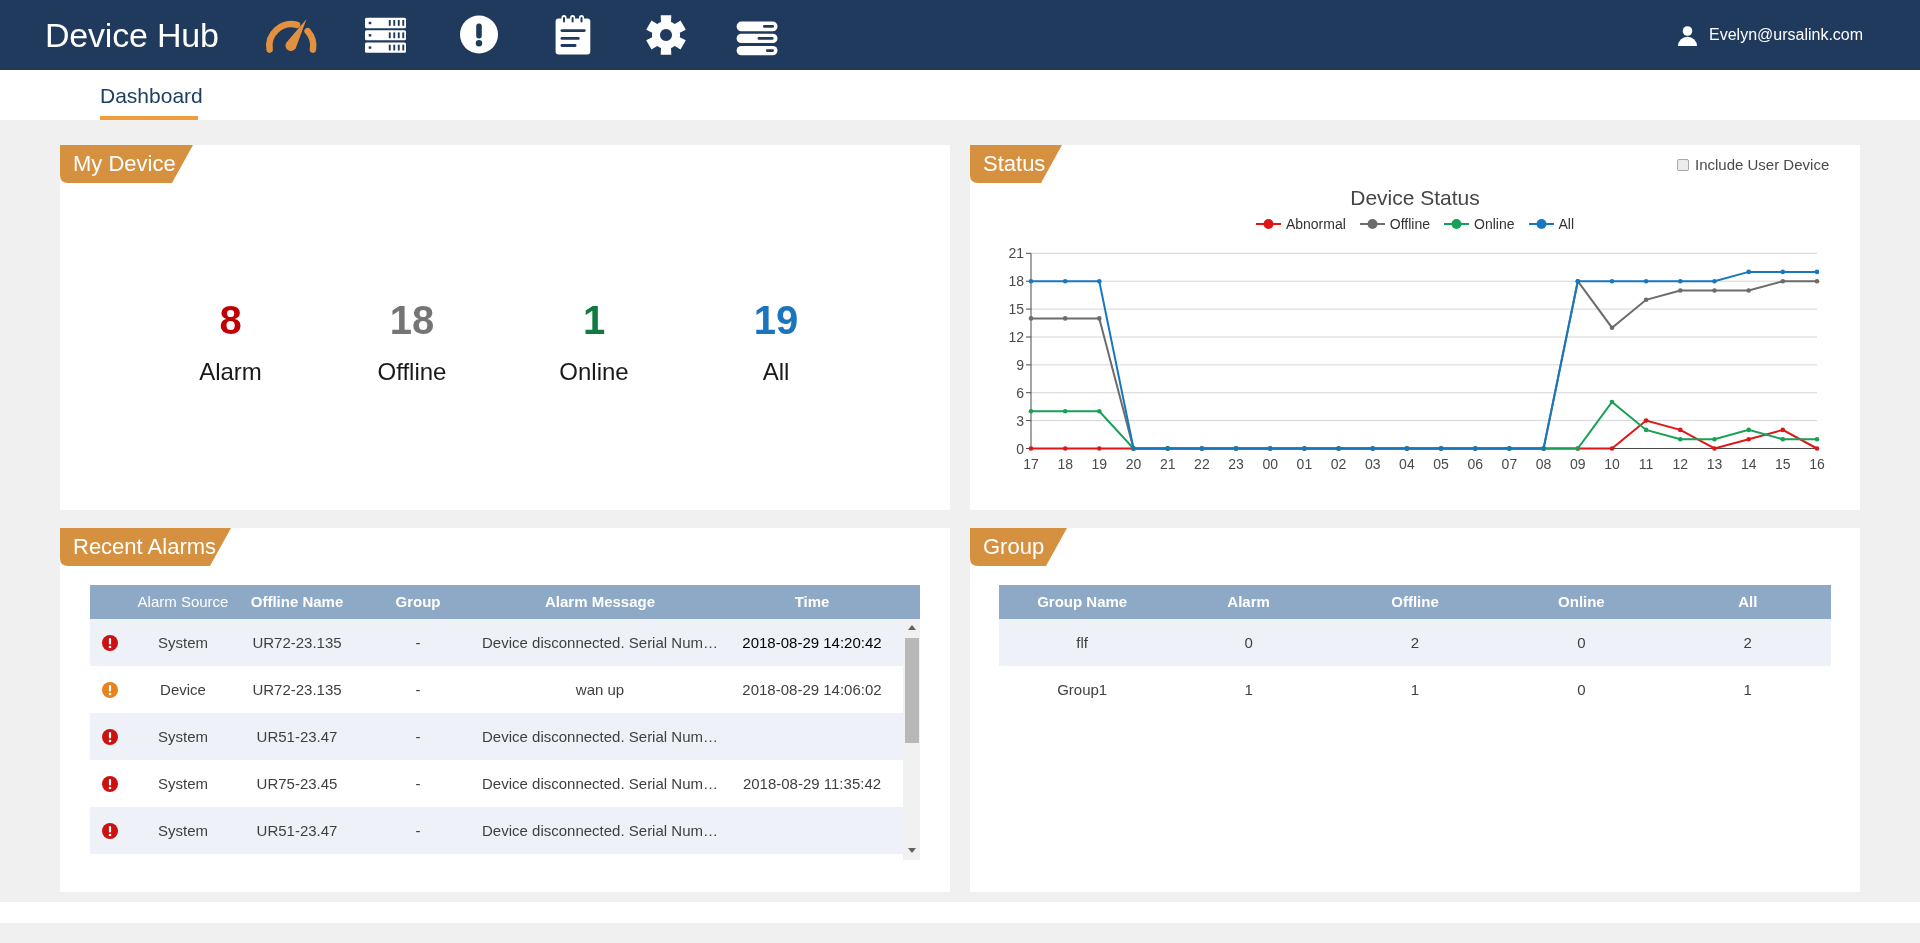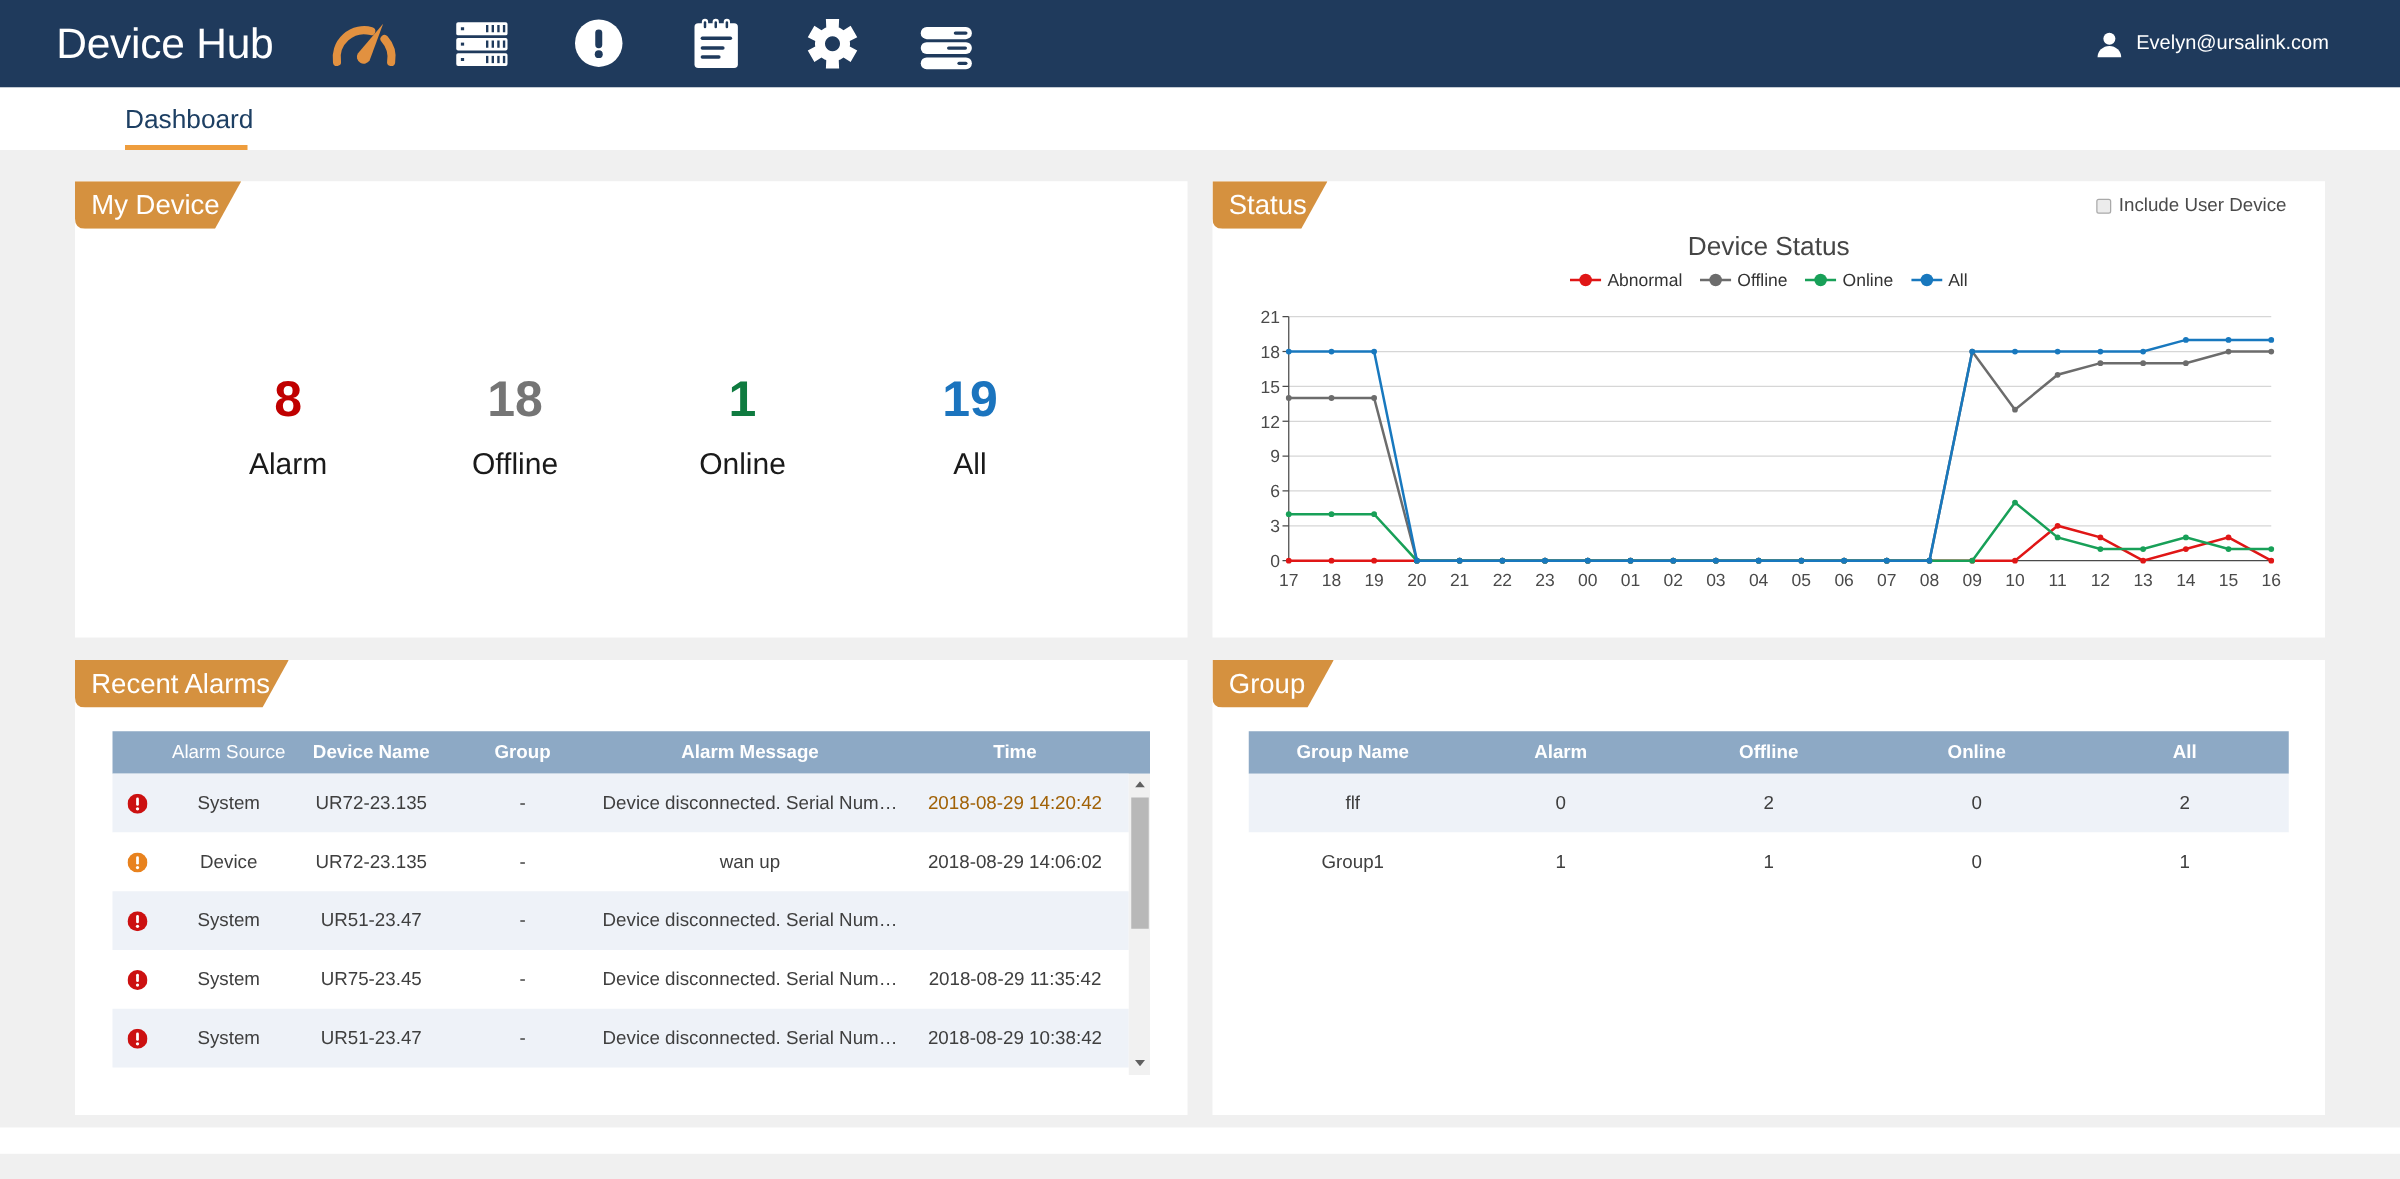--- a/index.html
+++ b/index.html
@@ -270,37 +270,37 @@
 </div>
 <div style="position:absolute;left:970px;top:145px"><svg width="92" height="38">
       <path d="M0,0 H92 L71,38 H8 Q0,38 0,30 Z" fill="#d5913f"></path>
     </svg><div style="position:absolute;left:13px;top:0;height:38px;line-height:38px;color:#fff;font-size:22px;white-space:nowrap">Status</div></div>
 
 <div class="panel" style="left:60px;top:528px;width:890px;height:364px">
     <div style="position:absolute;left:30px;top:57px;width:830px;height:275px">
 <div style="position:absolute;left:0;top:0;width:830px;height:34px;background:#8da9c5">
         <div style="position:absolute;left:0px;top:0;width:40px;height:34px;line-height:34px;text-align:center;font-weight:bold;color:#fff;font-size:15px"></div>
         <div style="position:absolute;left:40px;top:0;width:106px;height:34px;line-height:34px;text-align:center;font-weight:normal;color:#fff;font-size:15px">Alarm Source</div>
-        <div style="position:absolute;left:146px;top:0;width:122px;height:34px;line-height:34px;text-align:center;font-weight:bold;color:#fff;font-size:15px">Device Name</div>
+        <div style="position:absolute;left:146px;top:0;width:122px;height:34px;line-height:34px;text-align:center;font-weight:bold;color:#fff;font-size:15px">Offline Name</div>
         <div style="position:absolute;left:268px;top:0;width:120px;height:34px;line-height:34px;text-align:center;font-weight:bold;color:#fff;font-size:15px">Group</div>
         <div style="position:absolute;left:388px;top:0;width:244px;height:34px;line-height:34px;text-align:center;font-weight:bold;color:#fff;font-size:15px">Alarm Message</div>
         <div style="position:absolute;left:632px;top:0;width:180px;height:34px;line-height:34px;text-align:center;font-weight:bold;color:#fff;font-size:15px">Time</div>
       </div>
 <div style="position:absolute;left:0;top:34px;width:813px;height:241px;background:#fff;overflow:hidden"></div>
 <div style="position:absolute;left:0;top:34px;width:813px;height:47px;background:#eef2f8">
         <svg style="position:absolute;left:12px;top:15.5px" width="16" height="16">
           <circle cx="8" cy="8" r="8" fill="#cc1111"></circle>
           <rect x="6.9" y="3" width="2.2" height="6.6" rx="1.1" fill="#fff"></rect>
           <circle cx="8" cy="12" r="1.3" fill="#fff"></circle>
         </svg>
         <div style="position:absolute;left:40px;top:0;width:106px;height:47px;line-height:47px;text-align:center;font-size:15px;color:#3f3f3f;white-space:nowrap">System</div>
         <div style="position:absolute;left:146px;top:0;width:122px;height:47px;line-height:47px;text-align:center;font-size:15px;color:#3f3f3f;white-space:nowrap">UR72-23.135</div>
         <div style="position:absolute;left:268px;top:0;width:120px;height:47px;line-height:47px;text-align:center;font-size:15px;color:#3f3f3f;white-space:nowrap">-</div>
         <div style="position:absolute;left:388px;top:0;width:244px;height:47px;line-height:47px;text-align:center;font-size:15px;color:#3f3f3f;white-space:nowrap">Device disconnected. Serial Num…</div>
-        <div style="position:absolute;left:632px;top:0;width:180px;height:47px;line-height:47px;text-align:center;font-size:15px;color:#a16207;white-space:nowrap">2018-08-29 14:20:42</div>
+        <div style="position:absolute;left:632px;top:0;width:180px;height:47px;line-height:47px;text-align:center;font-size:15px;color:#000000;white-space:nowrap">2018-08-29 14:20:42</div>
       </div>
       <div style="position:absolute;left:0;top:81px;width:813px;height:47px;background:#fff">
         <svg style="position:absolute;left:12px;top:15.5px" width="16" height="16">
           <circle cx="8" cy="8" r="8" fill="#e8821e"></circle>
           <rect x="6.9" y="3" width="2.2" height="6.6" rx="1.1" fill="#fff"></rect>
           <circle cx="8" cy="12" r="1.3" fill="#fff"></circle>
         </svg>
         <div style="position:absolute;left:40px;top:0;width:106px;height:47px;line-height:47px;text-align:center;font-size:15px;color:#3f3f3f;white-space:nowrap">Device</div>
         <div style="position:absolute;left:146px;top:0;width:122px;height:47px;line-height:47px;text-align:center;font-size:15px;color:#3f3f3f;white-space:nowrap">UR72-23.135</div>
         <div style="position:absolute;left:268px;top:0;width:120px;height:47px;line-height:47px;text-align:center;font-size:15px;color:#3f3f3f;white-space:nowrap">-</div>
@@ -333,21 +333,20 @@
       <div style="position:absolute;left:0;top:222px;width:813px;height:47px;background:#eef2f8">
         <svg style="position:absolute;left:12px;top:15.5px" width="16" height="16">
           <circle cx="8" cy="8" r="8" fill="#cc1111"></circle>
           <rect x="6.9" y="3" width="2.2" height="6.6" rx="1.1" fill="#fff"></rect>
           <circle cx="8" cy="12" r="1.3" fill="#fff"></circle>
         </svg>
         <div style="position:absolute;left:40px;top:0;width:106px;height:47px;line-height:47px;text-align:center;font-size:15px;color:#3f3f3f;white-space:nowrap">System</div>
         <div style="position:absolute;left:146px;top:0;width:122px;height:47px;line-height:47px;text-align:center;font-size:15px;color:#3f3f3f;white-space:nowrap">UR51-23.47</div>
         <div style="position:absolute;left:268px;top:0;width:120px;height:47px;line-height:47px;text-align:center;font-size:15px;color:#3f3f3f;white-space:nowrap">-</div>
         <div style="position:absolute;left:388px;top:0;width:244px;height:47px;line-height:47px;text-align:center;font-size:15px;color:#3f3f3f;white-space:nowrap">Device disconnected. Serial Num…</div>
-        <div style="position:absolute;left:632px;top:0;width:180px;height:47px;line-height:47px;text-align:center;font-size:15px;color:#3f3f3f;white-space:nowrap">2018-08-29 10:38:42</div>
       </div>
 <div style="position:absolute;left:813px;top:34px;width:17px;height:241px;background:#f1f1f1">
 <svg style="position:absolute;left:4.5px;top:6px" width="8" height="5">
           <polygon points="4,0 8,5 0,5" fill="#606060"></polygon>
         </svg>
 <div style="position:absolute;left:1.5px;top:19px;width:14px;height:105px;background:#b8b8b8"></div>
 <svg style="position:absolute;left:4.5px;top:229px" width="8" height="5">
           <polygon points="0,0 8,0 4,5" fill="#606060"></polygon>
         </svg>
 </div>

